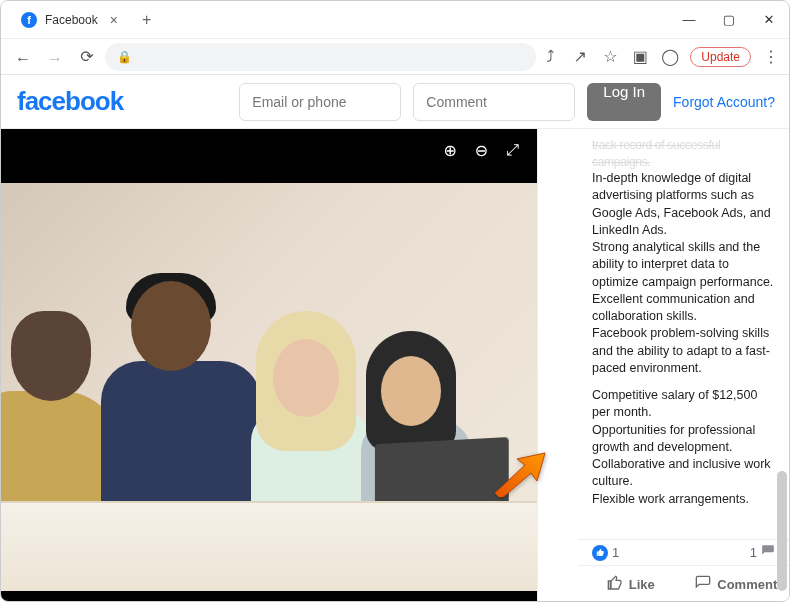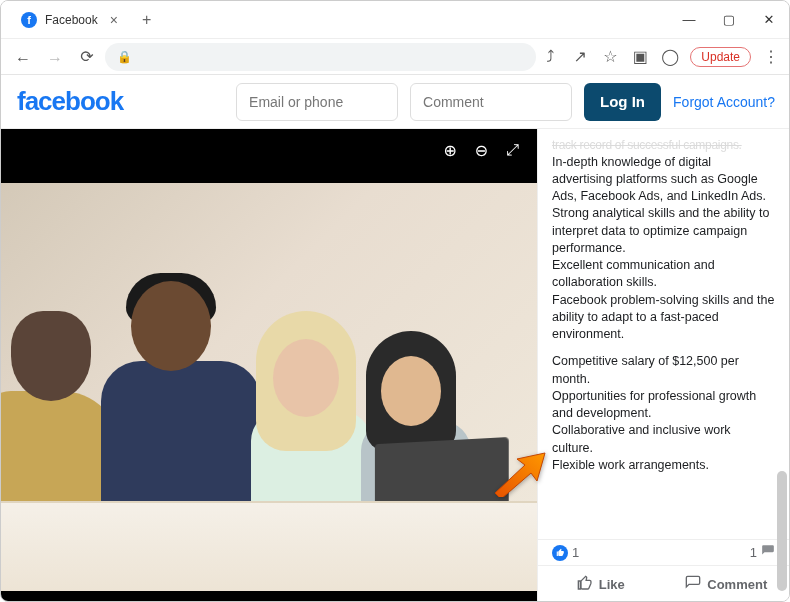--- a/index.html
+++ b/index.html
@@ -30,21 +30,21 @@
     .kebab { font-size: 16px; color: #555; }
 
     
     .content { height: calc(602px - 38px - 36px); display: flex; flex-direction: column; }
 
     
     .fb-header { height: 54px; display: flex; align-items: center; padding: 0 14px 0 16px; border-bottom: 1px solid #eee; gap: 12px; }
     .fb-logo { color: #1877f2; font-weight: bold; font-size: 26px; letter-spacing: -1px; }
     .fb-spacer { flex: 1; }
     .fb-input { width: 162px; height: 38px; border: 1px solid #ddd; border-radius: 6px; padding: 0 12px; font-size: 14px; color: #777; display: flex; align-items: center; }
-    .fb-login { height: 38px; background: #0c4a6e; color: #fff; border-radius: 6px; padding: 0 16px; font-size: 15px; font-weight: bold; display: flex; align-items: center; }
+    .fb-login { height: 38px; background: #737373; color: #fff; border-radius: 6px; padding: 0 16px; font-size: 15px; font-weight: normal; display: flex; align-items: flex-start; }
     .fb-forgot { color: #1877f2; font-size: 14px; }
 
     
     .main-split { flex: 1; display: flex; overflow: hidden; }
 
     
     .photo-viewer { flex: 1; background: #000; position: relative; display: flex; flex-direction: column; }
     .photo-controls { height: 42px; display: flex; justify-content: flex-end; align-items: center; gap: 18px; padding-right: 18px; }
     .pv-icon { color: #fff; font-size: 16px; }
     .photo-area { flex: 1; display: flex; align-items: center; justify-content: center; padding: 4px 0; }
@@ -68,21 +68,21 @@
     .p4 .head { width: 60px; height: 70px; background: #e0b890; position: absolute; top: 20px; left: 20px; }
     .p4 .body { position: absolute; top: 85px; width: 110px; height: 150px; background: #b8c4c8; border-radius: 30px 30px 0 0; }
     .table-top { position: absolute; bottom: 0; left: 0; right: 0; height: 90px; background: linear-gradient(180deg, #f5f0e8 0%, #ede4d5 100%); border-top: 2px solid #e0d5c0; }
     .laptop { position: absolute; right: 30px; bottom: 50px; width: 140px; height: 100px; background: #444; border-radius: 4px; transform: perspective(300px) rotateY(-18deg); }
 
     
     .arrow { position: absolute; z-index: 20; }
     .arrow svg { filter: drop-shadow(1px 1px 2px rgba(0,0,0,0.3)); }
 
     
-    .side-panel { width: 252px; background: #fff; display: flex; flex-direction: column; font-size: 13px; color: #333; border-left: 1px solid #eee; }
+    .side-panel { width: 252px; background: #fff; display: flex; flex-direction: column; font-size: 13px; color: #333; border-left: 1px solid #eee; padding-left: 40px; }
     .post-text { flex: 1; overflow-y: auto; padding: 8px 14px 6px 14px; line-height: 1.38; font-size: 12.5px; color: #1c1e21; }
     .post-text .cut { color: #888; text-decoration: line-through; opacity: 0.3; letter-spacing: -0.3px; font-size: 12px; }
     .reaction-bar { display: flex; align-items: center; justify-content: space-between; padding: 4px 14px; font-size: 13px; color: #65676b; border-top: 1px solid #eee; }
     .reaction-left { display: flex; align-items: center; gap: 4px; }
     .like-icon-circ { width: 16px; height: 16px; background: #1877f2; border-radius: 50%; display: flex; align-items: center; justify-content: center; color: #fff; font-size: 9px; }
     .reaction-right { display: flex; align-items: center; gap: 4px; color: #65676b; }
     .action-bar { display: flex; border-top: 1px solid #eee; height: 38px; }
     .action-btn { flex: 1; display: flex; align-items: center; justify-content: center; gap: 6px; color: #65676b; font-size: 13px; font-weight: 600; }
     .action-btn .ic { font-size: 15px; }
 

